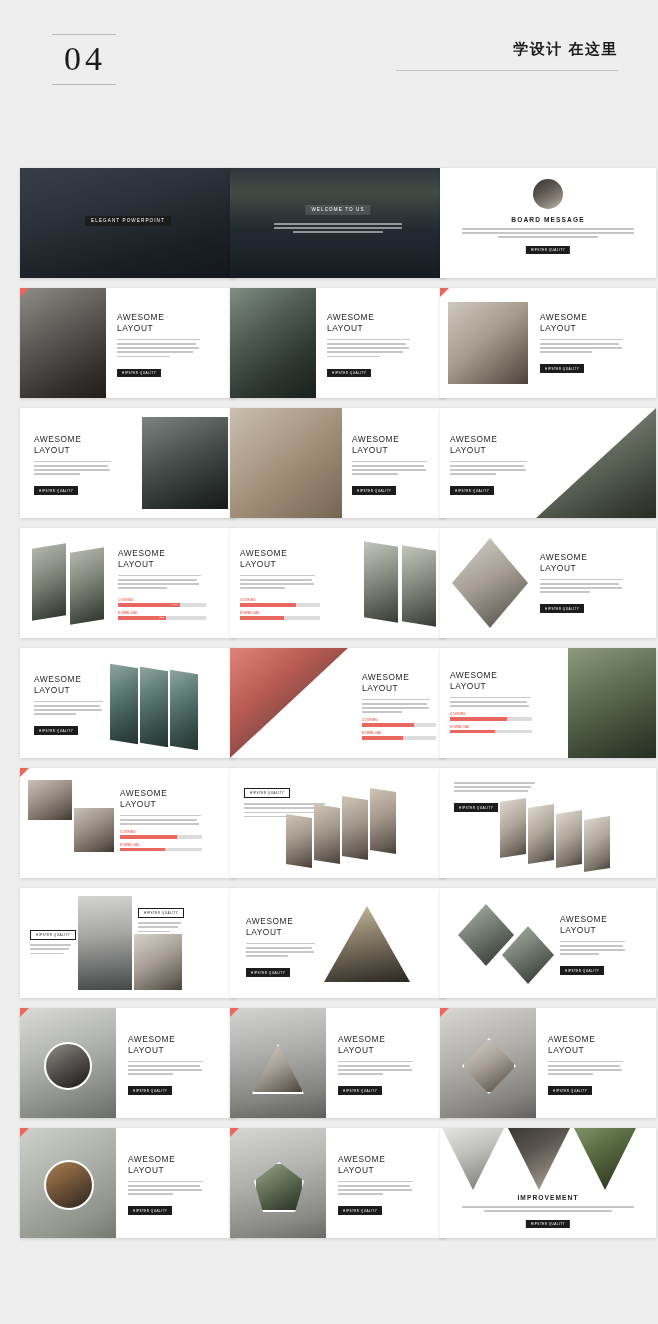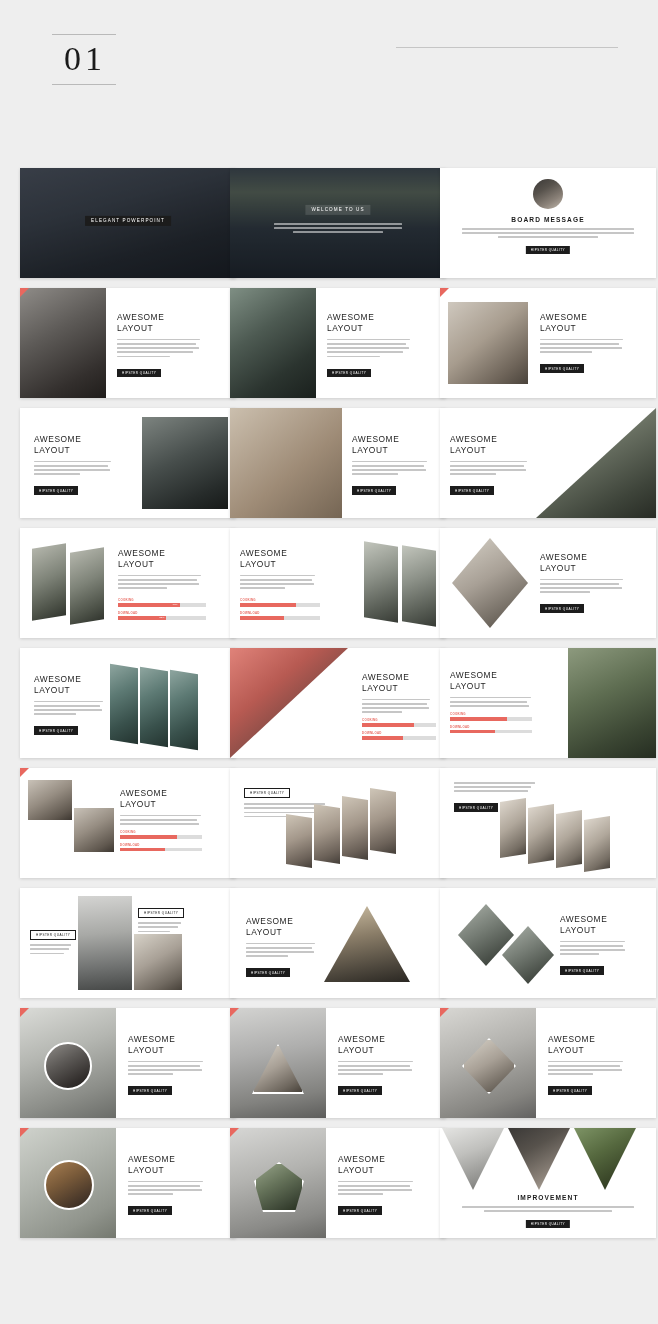--- a/index.html
+++ b/index.html
@@ -156,24 +156,25 @@
   .slant { transform:skewY(-9deg); }
   .slant2 { transform:skewY(9deg); }
   .frame-w { border:2px solid #fff; }
 </style>
 </head>
 <body>
 
 <div class="header">
   <div class="hdr-num-wrap">
     <div class="hdr-rule"></div>
-    <div class="hdr-num">01</div>
+    <div class="hdr-num">04</div>
     <div class="hdr-rule"></div>
   </div>
   <div class="hdr-right">
+    <div class="hdr-cn-title">学设计 在这里</div>
     <div class="hdr-line"></div>
   </div>
 </div>
 
 <div class="grid">
 
   <div class="slide">
     <div class="ph full p-lake"></div>
     <div class="tint"></div>
     <div class="ttl-band" style="left:50%;top:48%;transform:translate(-50%,-50%);">ELEGANT POWERPOINT</div>

